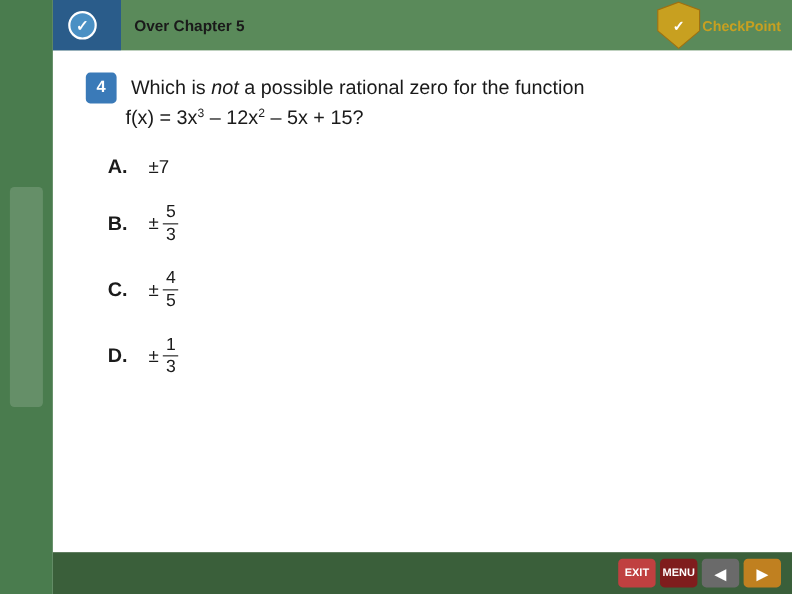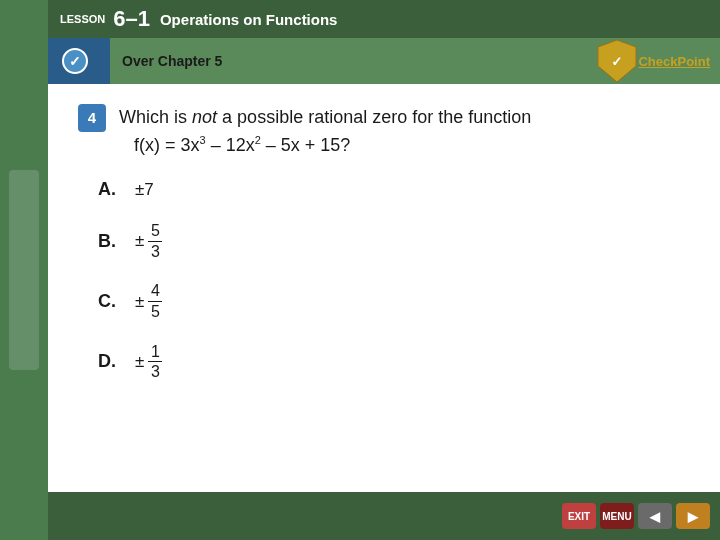--- a/index.html
+++ b/index.html
@@ -132,21 +132,20 @@
       top: 50%;
       transform: translateY(-50%);
       display: flex;
       align-items: center;
     }
 
     .checkpoint-text {
       color: #c8a020;
       font-size: 13px;
       font-weight: bold;
-      text-decoration: underline;
     }
 
     
     .question-area {
       flex: 1;
       background: white;
       padding: 20px 30px;
       position: relative;
     }
 
@@ -172,21 +171,21 @@
       line-height: 1.5;
       margin-bottom: 20px;
     }
 
     .question-text em {
       margin-top: 43px;
     }
 
     .question-text .function-line {
       display: block;
-      margin-left: 56px;
+      margin-left: 36px;
       font-size: 18px;
     }
 
     
     .answer-options {
       margin-top: 10px;
       padding-left: 20px;
     }
 
     .answer-option {
@@ -235,21 +234,21 @@
       font-size: 11px;
       vertical-align: super;
     }
 
     
     .bottom-bar {
       position: absolute;
       bottom: 0;
       left: 48px;
       right: 0;
-      height: 48px;
+      height: 38px;
       background: #3a5f3a;
       display: flex;
       align-items: center;
       justify-content: flex-end;
       padding: 0 10px;
     }
 
     .nav-button {
       width: 34px;
       height: 26px;
@@ -271,25 +270,20 @@
   </style>
 </head>
 <body>
 
 <div class="left-sidebar">
   <div class="sidebar-decoration"></div>
 </div>
 
 <div class="main-content">
 
-  <div class="header-bar">
-    <span class="lesson-label">LESSON</span>
-    <span class="lesson-number">6–1</span>
-    <span class="header-title">Operations on Functions</span>
-  </div>
 
   <div class="check-banner">
     <div class="five-minute-box">
       <div class="check-icon-circle">✓</div>
     </div>
     <span class="over-chapter">Over Chapter 5</span>
 
     <div class="checkpoint-logo">
       <svg width="42" height="46" viewBox="0 0 42 46">
         <polygon points="21,2 40,9 40,28 21,44 2,28 2,9" fill="#c8a020" stroke="#a07010" stroke-width="1"></polygon>

